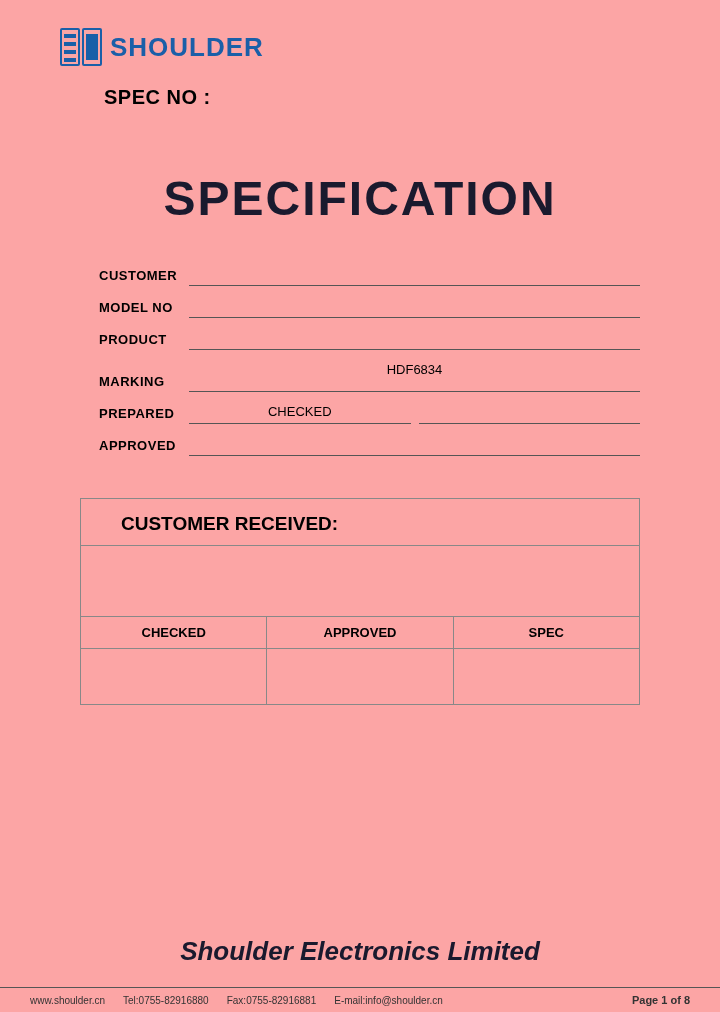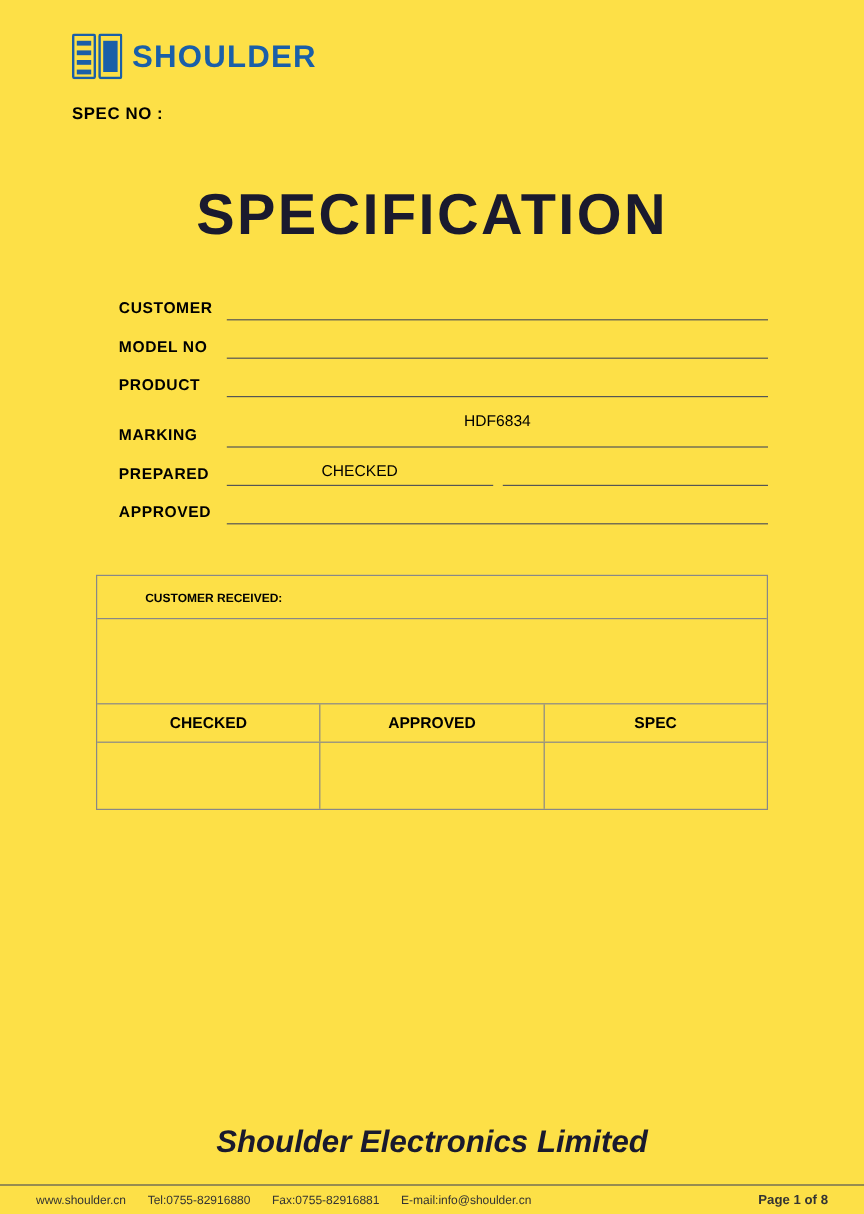--- a/index.html
+++ b/index.html
@@ -6,21 +6,21 @@
     body {
       width: 720px;
       min-height: 1012px;
       background-color: #f0e6f6;
       font-family: Arial, sans-serif;
       position: relative;
     }
     .page {
       width: 720px;
       min-height: 1012px;
-      background-color: #fde047;
+      background-color: #fca5a5;
       padding: 0;
       position: relative;
       display: flex;
       flex-direction: column;
     }
     .header {
       padding: 28px 60px 0 60px;
     }
     .logo {
       display: flex;
@@ -36,35 +36,37 @@
       height: 38px;
     }
     .logo-text {
       font-size: 26px;
       font-weight: 900;
       color: #1a5fa8;
       letter-spacing: 1px;
     }
     .spec-no {
       margin-top: 20px;
-      font-size: 14px;
+      font-size: 20px;
       font-weight: bold;
       color: #000;
       letter-spacing: 0.5px;
+      margin-left: 44px;
     }
     .main-title-area {
       text-align: center;
       margin-top: 50px;
       padding: 0 60px;
     }
     .main-title {
       font-size: 48px;
       font-weight: 900;
       color: #1a1a2e;
       letter-spacing: 2px;
+      margin-top: 12px;
     }
     .info-table {
       margin-top: 40px;
       padding: 0 80px;
       margin-left: 19px;
     }
     .info-row {
       display: flex;
       align-items: flex-end;
       margin-bottom: 12px;
@@ -106,21 +108,21 @@
       color: #000;
       padding-bottom: 2px;
       min-height: 20px;
     }
     .customer-box {
       margin: 30px 80px 0 80px;
       border: 1.5px solid #888;
     }
     .customer-received-header {
       padding: 14px 20px 10px 40px;
-      font-size: 10px;
+      font-size: 19px;
       font-weight: bold;
       color: #000;
       border-bottom: 1.5px solid #888;
     }
     .customer-received-body {
       height: 70px;
     }
     .customer-received-footer {
       display: flex;
       border-top: 1.5px solid #888;

